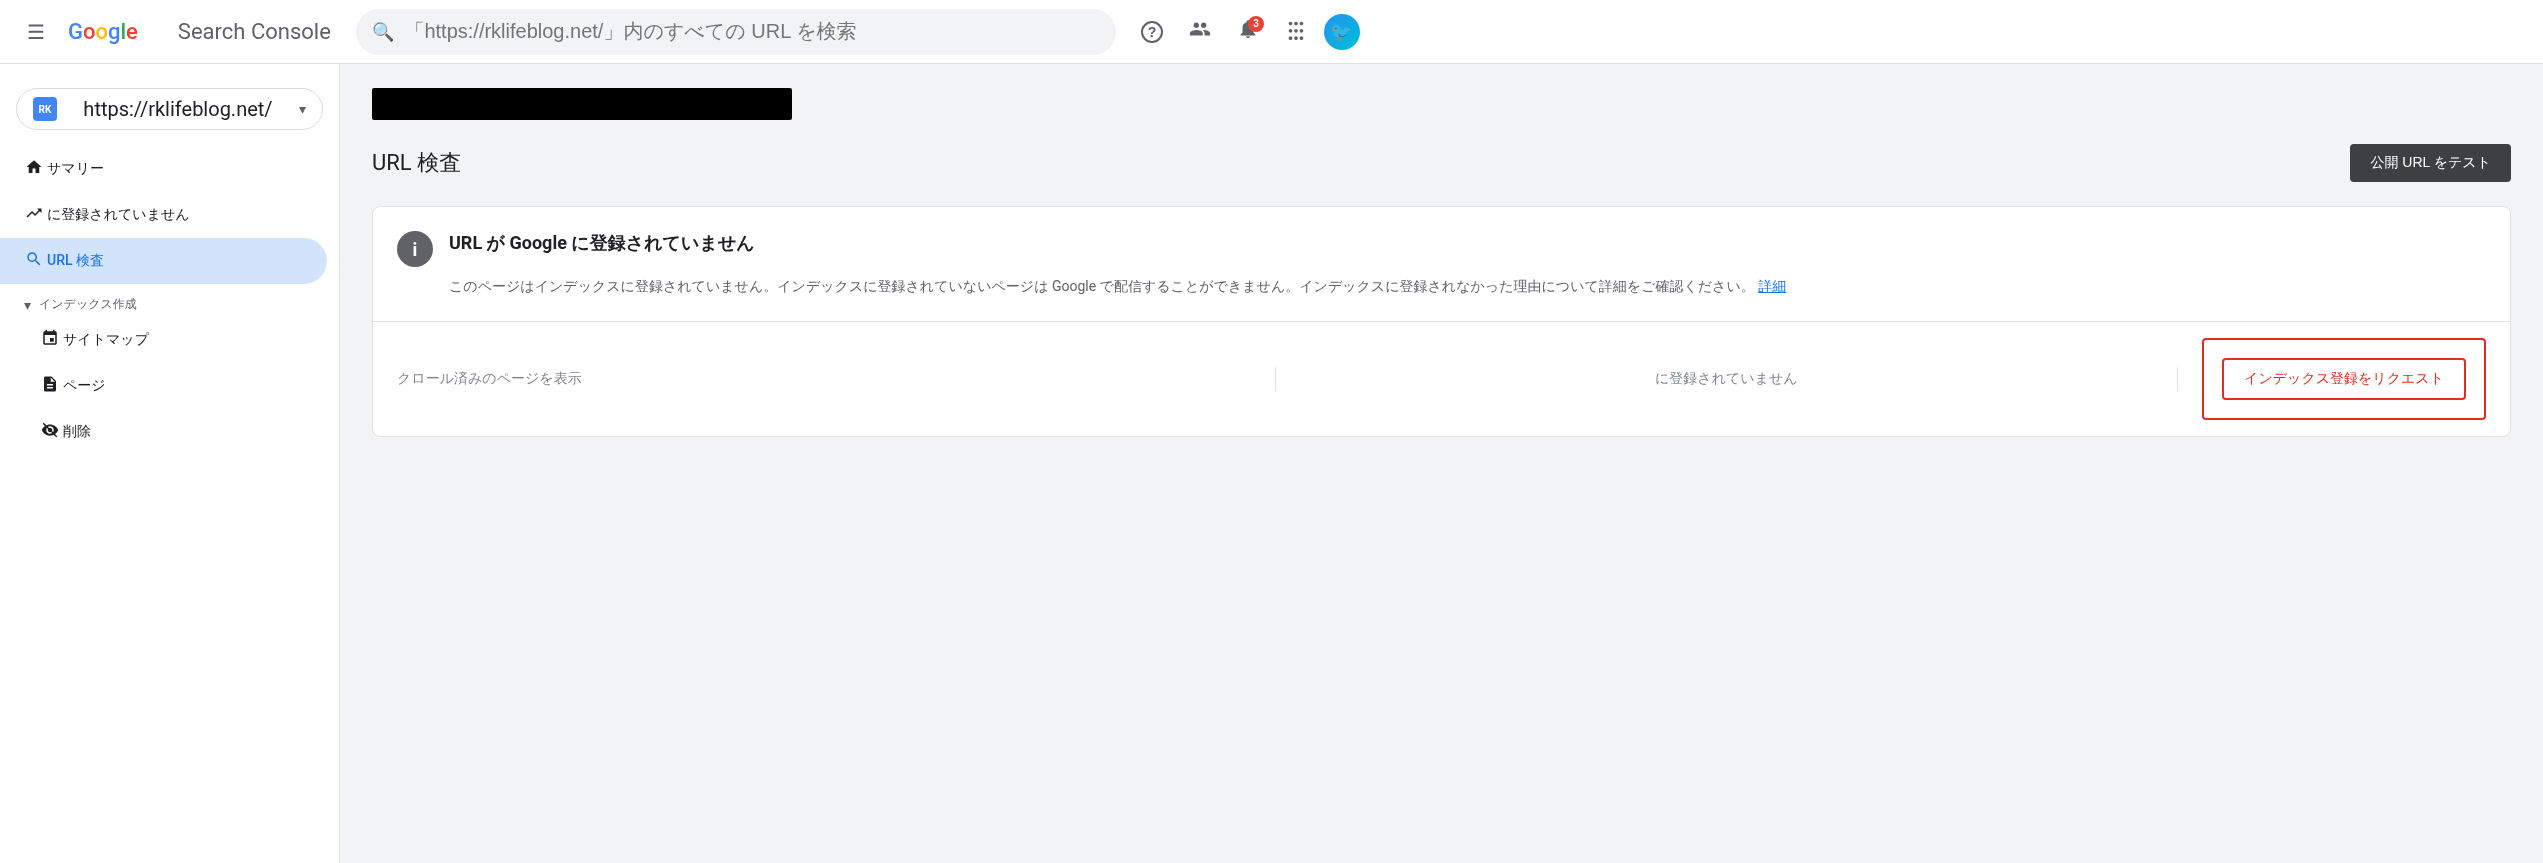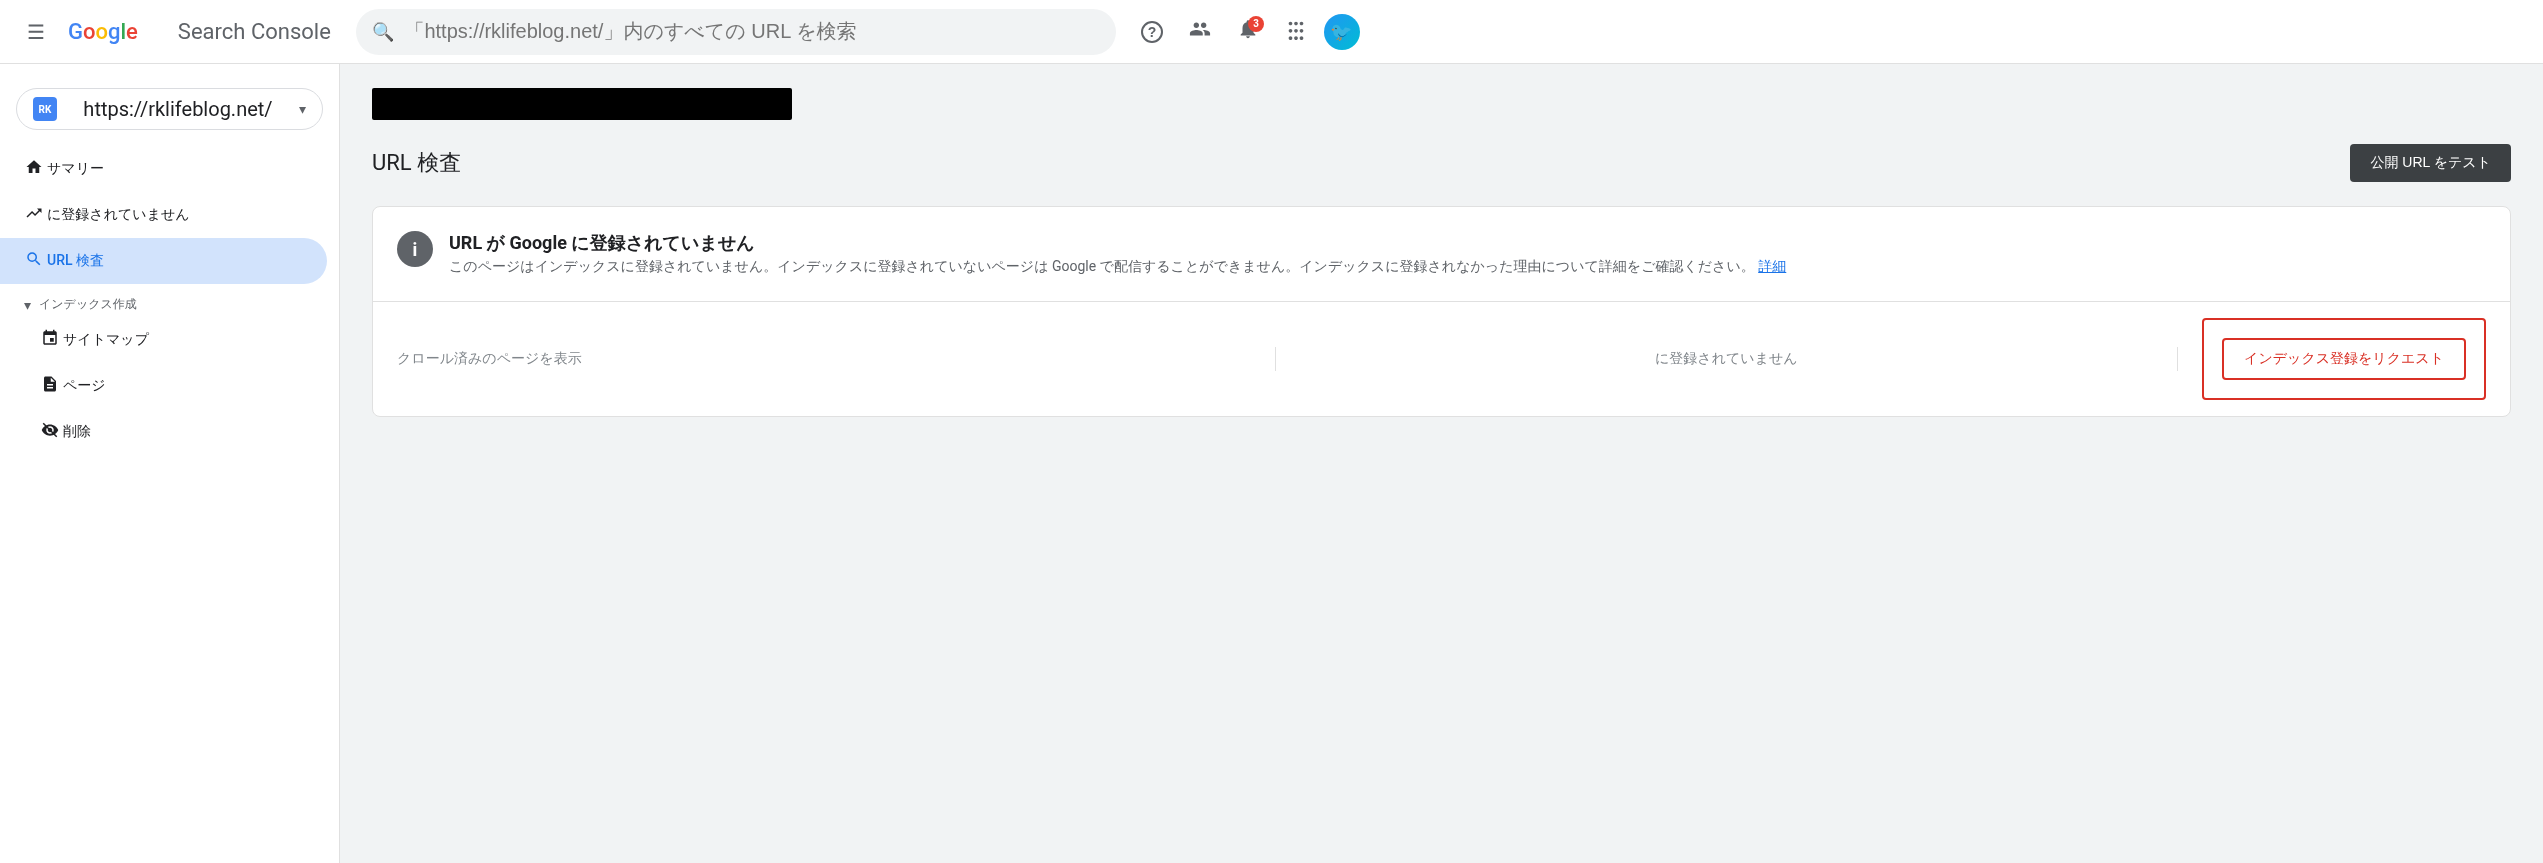--- a/index.html
+++ b/index.html
@@ -286,21 +286,21 @@
       color: #fff;
       font-size: 18px;
       font-weight: 700;
       flex-shrink: 0;
     }
     .info-content {}
     .info-title {
       font-size: 18px;
       font-weight: 700;
       color: #202124;
-      margin-bottom: 0;
+      margin-bottom: 20px;
     }
     .info-title strong { font-weight: 700; }
     .info-desc {
       font-size: 14px;
       color: #5f6368;
       line-height: 1.6;
     }
     .info-desc a {
       color: #1a73e8;
       text-decoration: underline;

